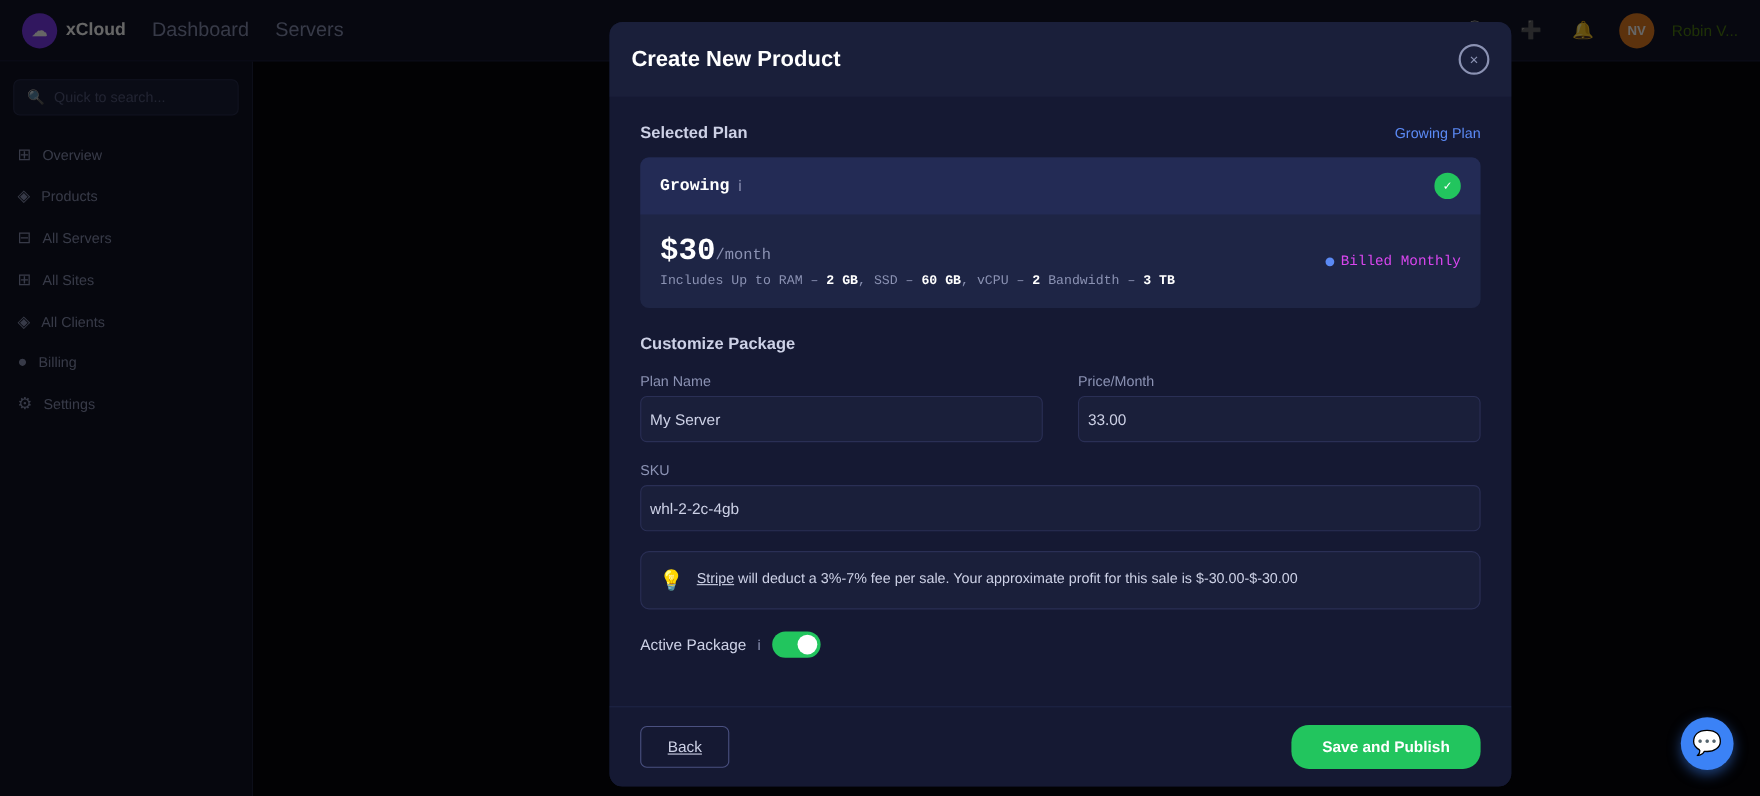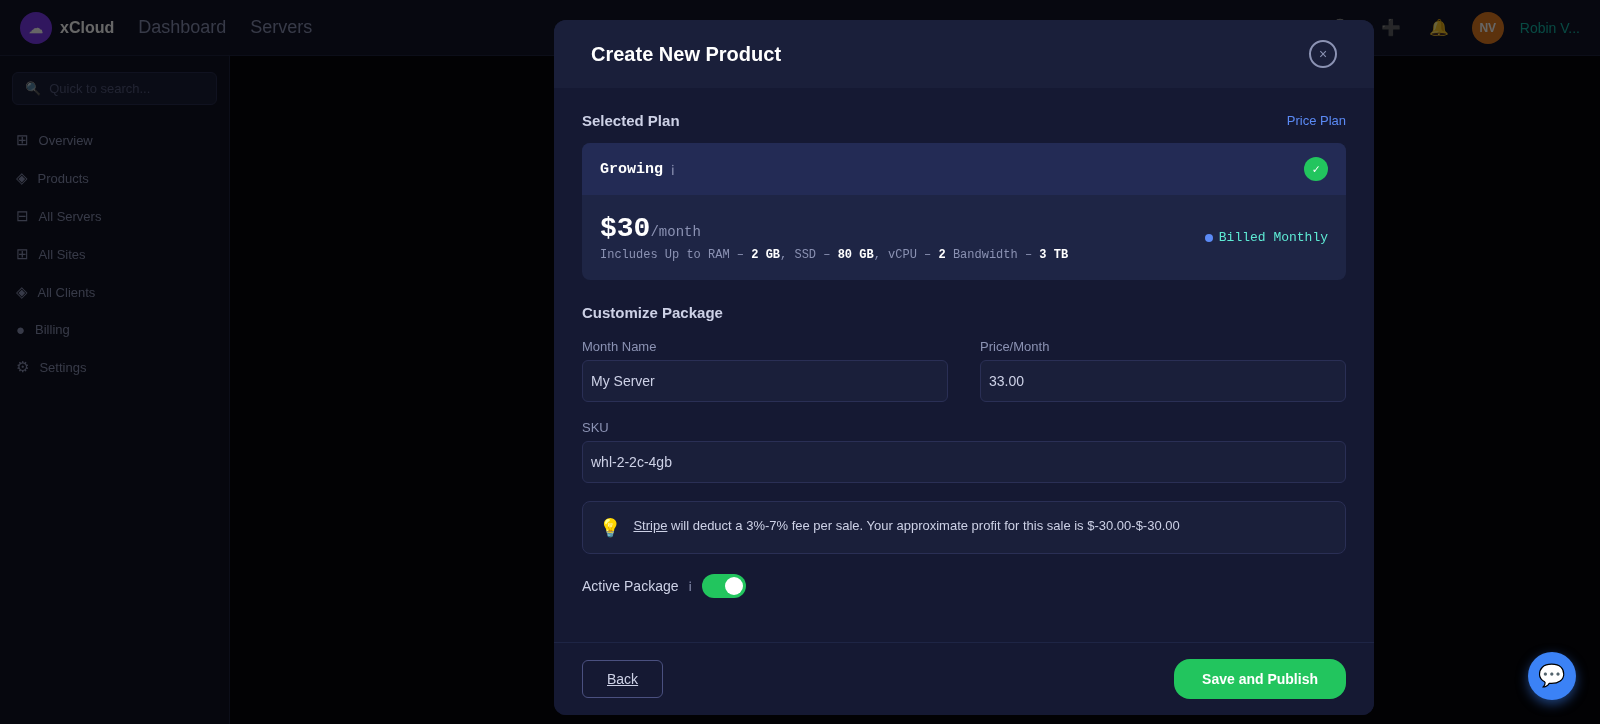--- a/index.html
+++ b/index.html
@@ -81,21 +81,21 @@
       background: #e67e22;
       border-radius: 50%;
       display: flex;
       align-items: center;
       justify-content: center;
       color: white;
       font-size: 12px;
       font-weight: 600;
     }
     .nav-username {
-      color: #14b8a6;
+      color: #4d7c0f;
       font-size: 14px;
     }
 
     
     .sidebar {
       position: absolute;
       top: 56px;
       left: 0;
       width: 230px;
       bottom: 0;
@@ -153,21 +153,21 @@
       transform: translateX(-30%);
       width: 820px;
       background: #151933;
       border-radius: 12px;
       z-index: 200;
       overflow: hidden;
     }
 
     .modal-header {
       background: #1a1f3a;
-      padding: 20px 37px;
+      padding: 20px 20px;
       display: flex;
       align-items: center;
       justify-content: space-between;
     }
     .modal-title {
       color: #fff;
       font-size: 20px;
       font-weight: 600;
     }
     .modal-close {
@@ -275,21 +275,21 @@
       margin-top: 4px;
     }
     .plan-specs strong {
       color: #ffffff;
       text-align: center;
     }
     .billing-badge {
       display: flex;
       align-items: center;
       gap: 6px;
-      color: #5eead4;
+      color: #d946ef;
       font-size: 13px;
     }
     .billing-dot {
       width: 8px;
       height: 8px;
       background: #5b8af5;
       border-radius: 50%;
     }
 
     
@@ -508,52 +508,52 @@
 <div class="modal">
   <div class="modal-header">
     <span class="modal-title">Create New Product</span>
     <button class="modal-close">×</button>
   </div>
 
   <div class="modal-body">
 
     <div class="section-header">
       <span class="section-title">Selected Plan</span>
-      <a class="change-plan-link">Price Plan</a>
+      <a class="change-plan-link">Growing Plan</a>
     </div>
 
     <div class="plan-card">
       <div class="plan-card-header">
         <div class="plan-name-row">
           <span class="plan-name">Growing</span>
           <span class="plan-info-icon">ℹ</span>
         </div>
         <div class="plan-check-icon">✓</div>
       </div>
       <div class="plan-card-body">
         <div class="plan-price-block">
           <div>
             <span class="plan-price">$30</span><span class="plan-price-period">/month</span>
           </div>
           <div class="plan-specs">
-            Includes Up to RAM – <strong>2 GB</strong>, SSD – <strong>80 GB</strong>, vCPU – <strong>2</strong> Bandwidth – <strong>3 TB</strong>
+            Includes Up to RAM – <strong>2 GB</strong>, SSD – <strong>60 GB</strong>, vCPU – <strong>2</strong> Bandwidth – <strong>3 TB</strong>
           </div>
         </div>
         <div class="billing-badge">
           <div class="billing-dot"></div>
           <span>Billed Monthly</span>
         </div>
       </div>
     </div>
 
     <div class="customize-title">Customize Package</div>
 
     <div class="form-row">
       <div class="form-group grow">
-        <label class="form-label">Month Name</label>
+        <label class="form-label">Plan Name</label>
         <input class="form-input" type="text" value="My Server" placeholder="My Server" style="">
       </div>
       <div class="form-group half">
         <label class="form-label">Price/Month</label>
         <input class="form-input" type="text" value="33.00" placeholder="33.00" style="">
       </div>
     </div>
 
     <div class="sku-group form-group">
       <label class="form-label">SKU</label>

